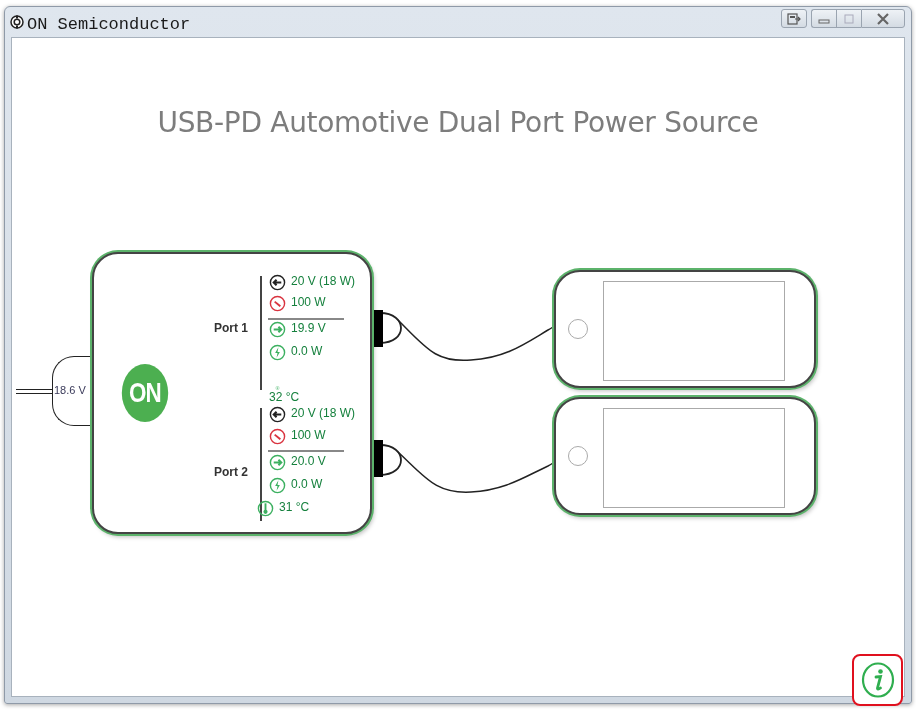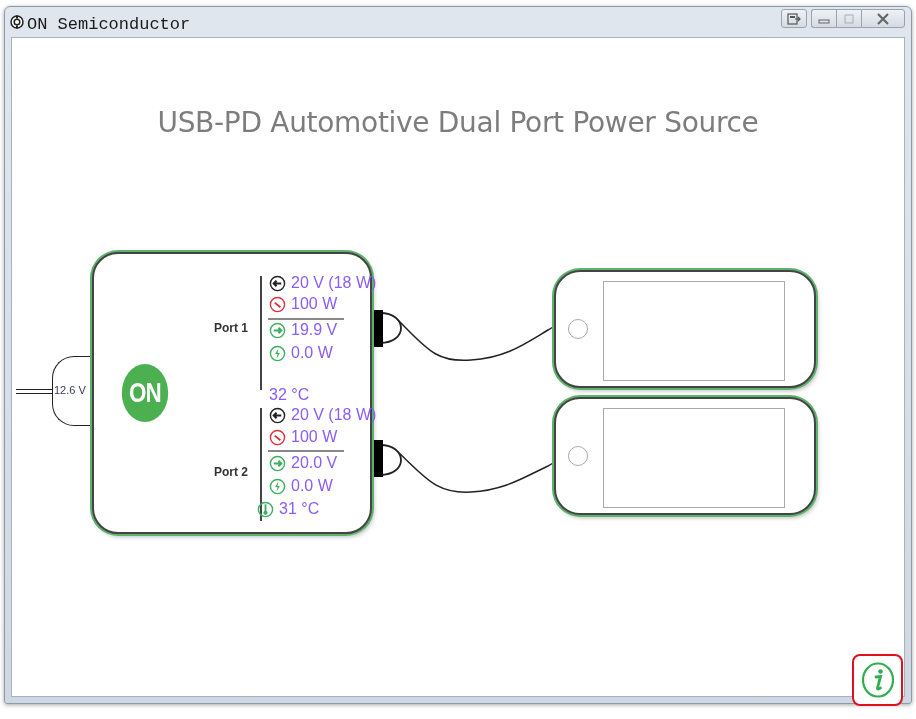--- a/index.html
+++ b/index.html
@@ -32,21 +32,21 @@
     .diagram * { pointer-events: auto; }
     .source-box {
       position: absolute; left: 86px; top: 244px; width: 280px; height: 282px;
       border: 2px solid #444; border-radius: 26px; background: #fff;
       box-shadow: 0 0 0 2px #5cb36b, 2px 3px 4px rgba(0,0,0,0.25);
     }
     .on-logo { position: absolute; left: 110px; top: 356px; width: 58px; height: 58px; border-radius: 50%; background: #4caf50; color: #fff; font-family: "Liberation Sans", sans-serif; font-weight: bold; font-size: 28px; display: flex; align-items: center; justify-content: center; letter-spacing: -1px; transform: scaleX(0.8); }
     .port-label { position: absolute; font-size: 12px; font-weight: bold; color: #333; font-family: "Liberation Sans", sans-serif; }
     .port-bar { position: absolute; width: 1.5px; background: #444; }
     .port-sep { position: absolute; height: 1.5px; background: #888; width: 76px; }
-    .metric { position: absolute; display: flex; align-items: center; font-size: 16px; color: #8b5cf6; font-family: "Liberation Sans", sans-serif; height: 18px; }
+    .metric { position: absolute; display: flex; align-items: flex-start; font-size: 12px; color: #15803d; font-family: "Liberation Sans", sans-serif; height: 18px; }
     .metric .ic { width: 17px; height: 17px; margin-right: 5px; }
     .connector { position: absolute; width: 9px; height: 37px; background: #000; }
     .input-tab { position: absolute; left: 46px; top: 348px; width: 42px; height: 70px; border: 1.5px solid #222; border-right: none; border-radius: 22px 0 0 22px; background: #fff; }
     .input-tab-label { position: absolute; left: 48px; top: 376px; font-size: 11px; color: #3a3a5a; font-family: "Liberation Sans", sans-serif; }
     .input-wire { position: absolute; left: 10px; top: 381px; width: 38px; height: 5px; border-top: 1.5px solid #222; border-bottom: 1.5px solid #222; }
     .phone {
       position: absolute; width: 262px; height: 118px; border: 2px solid #444; border-radius: 26px; background: #fff;
       box-shadow: 0 0 0 2px #5cb36b, 2px 3px 4px rgba(0,0,0,0.25);
     }
     .phone .home { position: absolute; left: 12px; top: 47px; width: 20px; height: 20px; border-radius: 50%; border: 1.5px solid #aaa; }
@@ -98,21 +98,21 @@
     <div class="diagram">
       <svg class="wires" viewBox="0 0 916 719">
         <path d="M374 305 C402 305 402 335 374 335" stroke="#222" stroke-width="1.8" fill="none"></path>
         <path d="M392 312 C420 340 430 355 465 352 C500 350 520 335 542 322 C546 320 548 318 552 316" stroke="#222" stroke-width="1.5" fill="none"></path>
         <path d="M374 437 C402 437 402 467 374 467" stroke="#222" stroke-width="1.8" fill="none"></path>
         <path d="M392 444 C420 470 430 486 465 484 C500 482 520 468 542 458 C546 456 548 454 552 452" stroke="#222" stroke-width="1.5" fill="none"></path>
       </svg>
 
       <div class="input-wire"></div>
       <div class="input-tab"></div>
-      <span class="input-tab-label">12.6 V</span>
+      <span class="input-tab-label">18.6 V</span>
 
       <div class="source-box"></div>
       <div class="on-logo">ON</div>
 
       <span class="port-label" style="left:208px; top:313px;">Port 1</span>
       <div class="port-bar" style="left:254px; top:268px; height:114px;"></div>
       <div class="port-sep" style="left:262px; top:310px;"></div>
       <div class="metric" style="left:263px; top:266px;">
         <svg class="ic" viewBox="0 0 18 18">
             <circle cx="9" cy="9" r="7.5" fill="none" stroke="#222" stroke-width="1.5"></circle>

